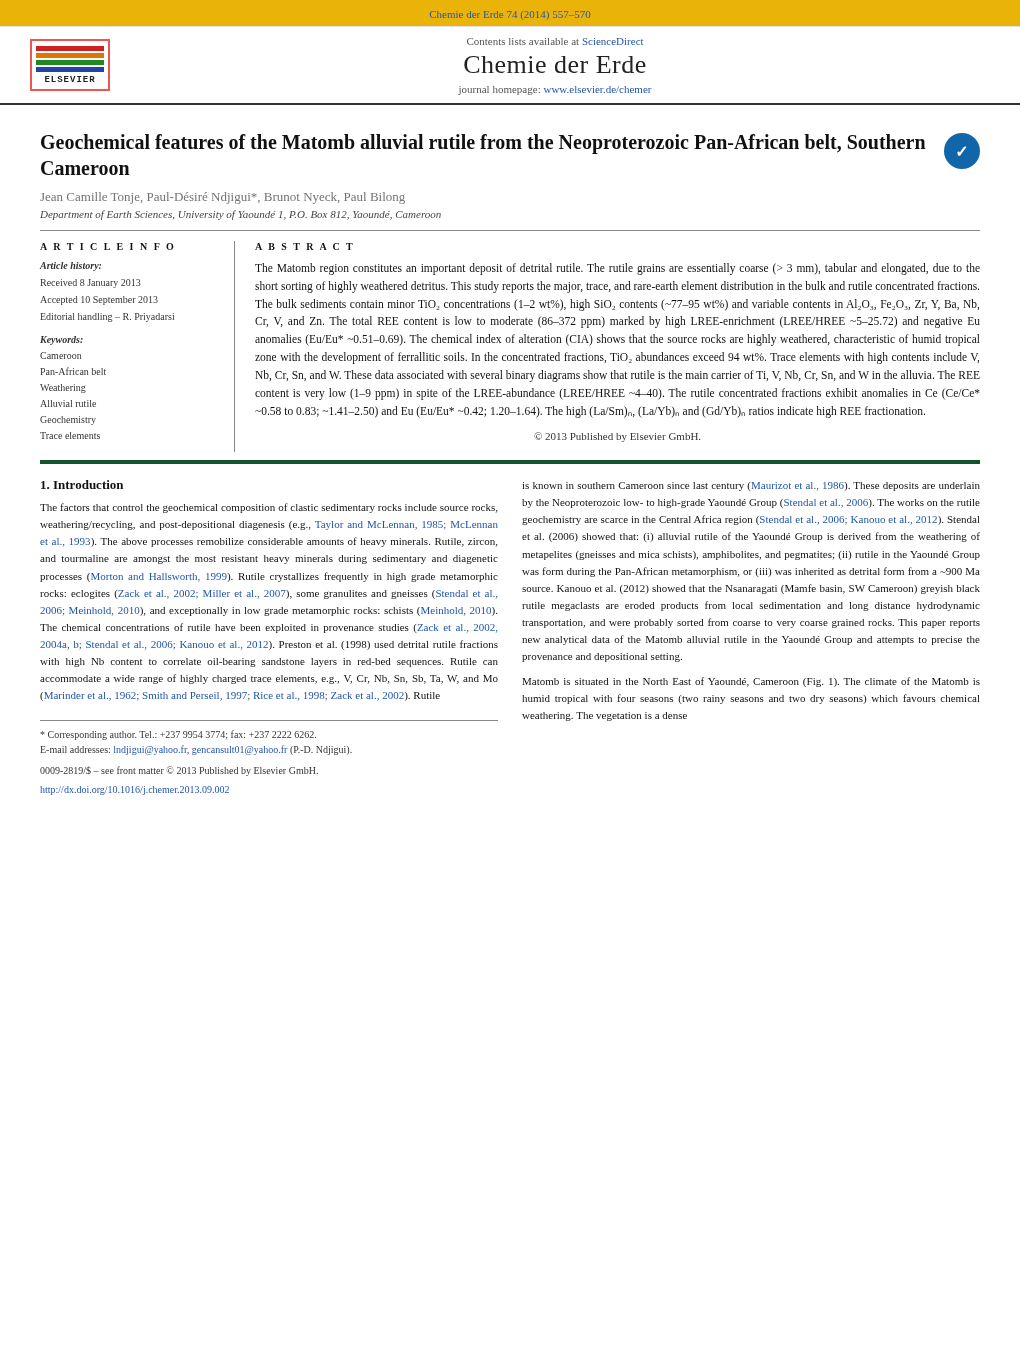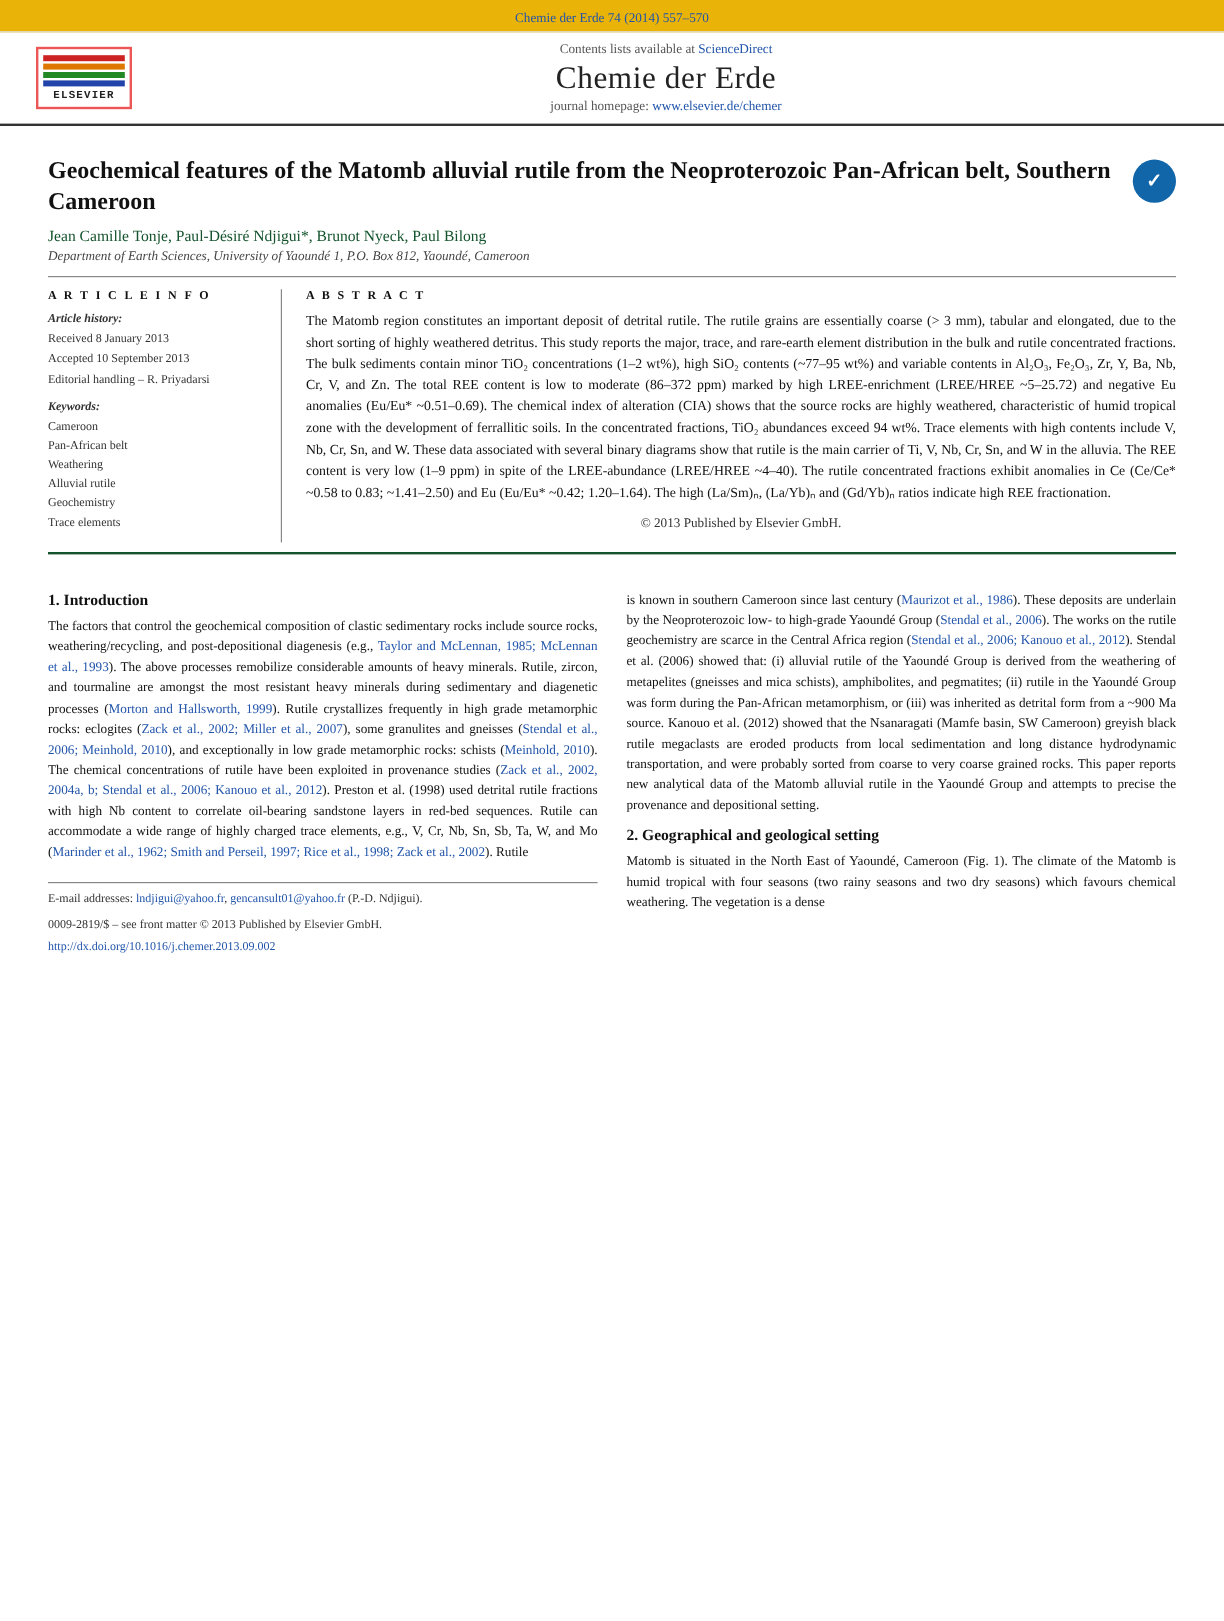--- a/index.html
+++ b/index.html
@@ -156,21 +156,21 @@
       align-items: center;
       justify-content: center;
       font-size: 16px;
       font-weight: bold;
       flex-shrink: 0;
       margin-top: 4px;
     }
 
     .article-authors {
       font-size: 13px;
-      color: #14532d;
+      color: #737373;
       margin-bottom: 3px;
     }
 
     .article-affiliation {
       font-size: 11px;
       font-style: italic;
       color: #444;
       margin-bottom: 10px;
     }
 
@@ -243,22 +243,22 @@
       color: #333;
       text-align: center;
       margin-top: 10px;
       margin-bottom: 10px;
     }
 
     
     .body-columns {
       display: flex;
       gap: 24px;
-      border-top: 2px solid #14532d;
-      padding-top: 30px;
+      border-top: 4px solid #14532d;
+      padding-top: 13px;
       margin-top: 8px;
     }
 
     .body-left {
       flex: 1;
     }
     .body-right {
       flex: 1;
     }
 
@@ -385,36 +385,36 @@
 
   <div class="body-columns">
 
     <div class="body-left">
       <div class="section-heading">1. Introduction</div>
       <p class="body-text">
         The factors that control the geochemical composition of clastic sedimentary rocks include source rocks, weathering/recycling, and post-depositional diagenesis (e.g., <a>Taylor and McLennan, 1985; McLennan et al., 1993</a>). The above processes remobilize considerable amounts of heavy minerals. Rutile, zircon, and tourmaline are amongst the most resistant heavy minerals during sedimentary and diagenetic processes (<a>Morton and Hallsworth, 1999</a>). Rutile crystallizes frequently in high grade metamorphic rocks: eclogites (<a>Zack et al., 2002; Miller et al., 2007</a>), some granulites and gneisses (<a>Stendal et al., 2006; Meinhold, 2010</a>), and exceptionally in low grade metamorphic rocks: schists (<a>Meinhold, 2010</a>). The chemical concentrations of rutile have been exploited in provenance studies (<a>Zack et al., 2002, 2004a, b; Stendal et al., 2006; Kanouo et al., 2012</a>). Preston et al. (1998) used detrital rutile fractions with high Nb content to correlate oil-bearing sandstone layers in red-bed sequences. Rutile can accommodate a wide range of highly charged trace elements, e.g., V, Cr, Nb, Sn, Sb, Ta, W, and Mo (<a>Marinder et al., 1962; Smith and Perseil, 1997; Rice et al., 1998; Zack et al., 2002</a>). Rutile
       </p>
 
       <div class="footnote-section">
+        <div class="footnote-line">* Corresponding author. Tel.: +237 9954 3774; fax: +237 2222 6262.</div>
         <div class="footnote-line">
           E-mail addresses: <a>lndjigui@yahoo.fr</a>, <a>gencansult01@yahoo.fr</a> (P.-D. Ndjigui).
         </div>
         <div class="issn-line">
           <span>0009-2819/$ – see front matter © 2013 Published by Elsevier GmbH.</span>
         </div>
         <div class="issn-line">
           <a href="#">http://dx.doi.org/10.1016/j.chemer.2013.09.002</a>
         </div>
       </div>
     </div>
 
     <div class="body-right">
       <p class="body-text">
         is known in southern Cameroon since last century (<a>Maurizot et al., 1986</a>). These deposits are underlain by the Neoproterozoic low- to high-grade Yaoundé Group (<a>Stendal et al., 2006</a>). The works on the rutile geochemistry are scarce in the Central Africa region (<a>Stendal et al., 2006; Kanouo et al., 2012</a>). Stendal et al. (2006) showed that: (i) alluvial rutile of the Yaoundé Group is derived from the weathering of metapelites (gneisses and mica schists), amphibolites, and pegmatites; (ii) rutile in the Yaoundé Group was form during the Pan-African metamorphism, or (iii) was inherited as detrital form from a ~900 Ma source. Kanouo et al. (2012) showed that the Nsanaragati (Mamfe basin, SW Cameroon) greyish black rutile megaclasts are eroded products from local sedimentation and long distance hydrodynamic transportation, and were probably sorted from coarse to very coarse grained rocks. This paper reports new analytical data of the Matomb alluvial rutile in the Yaoundé Group and attempts to precise the provenance and depositional setting.
       </p>
 
-      <div class="section-heading">2. Geographical and geological setting</div>
       <p class="body-text">
         Matomb is situated in the North East of Yaoundé, Cameroon (Fig. 1). The climate of the Matomb is humid tropical with four seasons (two rainy seasons and two dry seasons) which favours chemical weathering. The vegetation is a dense
       </p>
     </div>
   </div>
 </div>
 
 </body></html>

